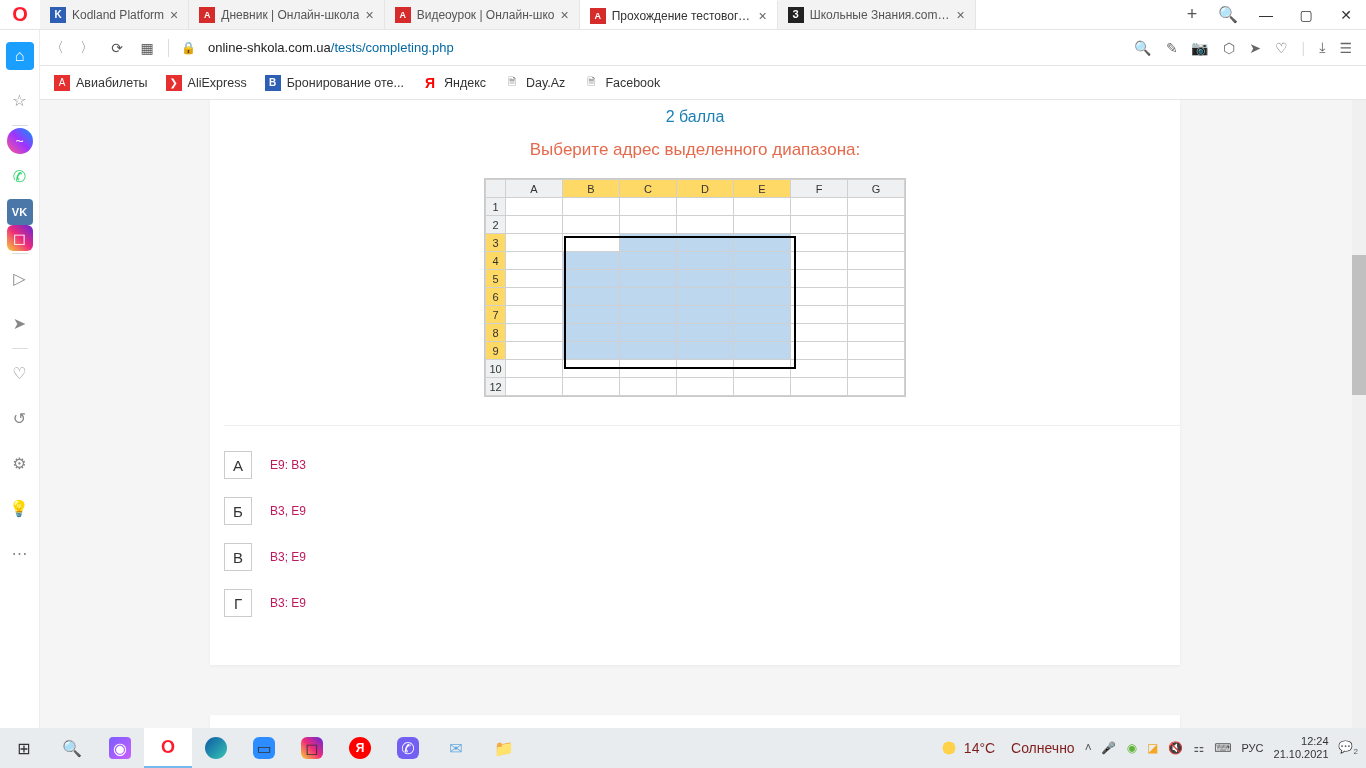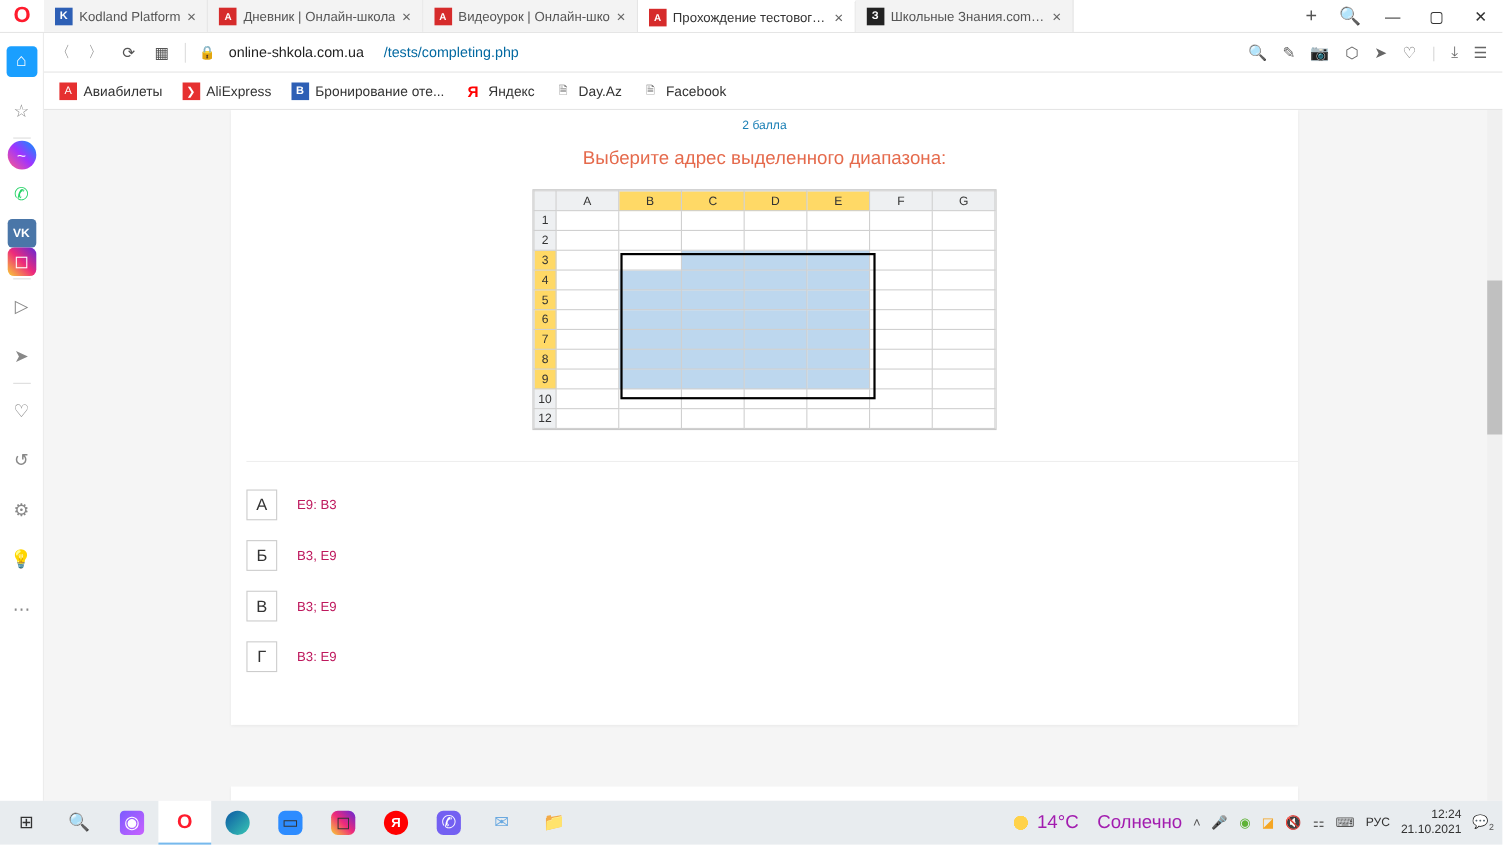--- a/index.html
+++ b/index.html
@@ -22,21 +22,21 @@
 .win-controls { display:flex; }
 .win-btn { width:40px; display:flex; align-items:center; justify-content:center; color:#333; font-size:14px;}
 .search-top { width:36px; display:flex; align-items:center; justify-content:center; color:#555;}
 
 
 .addrbar { height:36px; display:flex; align-items:center; padding:0 8px; gap:12px; border-bottom:1px solid #e5e5e5;}
 .nav-ico { color:#888; font-size:14px; width:18px; text-align:center;}
 .nav-ico.dark { color:#555;}
 .addr-sep { width:1px; height:18px; background:#ddd;}
 .lock { color:#333; font-size:12px;}
-.url { font-size:13px; color:#222; flex:1; display:flex; gap:18px;}
+.url { font-size:13px; color:#222; flex:1; display:flex; gap:0;}
 .url .domain { color:#222;}
 .url .path { color:#0369a1;}
 .addr-right { display:flex; gap:14px; align-items:center; padding-right:6px;}
 .addr-right span { color:#666; font-size:14px;}
 
 
 .bmbar { height:34px; display:flex; align-items:center; padding:0 14px; gap:18px; border-bottom:1px solid #e5e5e5; margin-left:40px;}
 .bm { display:flex; align-items:center; gap:6px; font-size:12.5px; color:#333;}
 .bm-ico { width:16px; height:16px; display:flex; align-items:center; justify-content:center; font-size:10px;}
 .bm-ico.red { background:#e63030; color:#fff;}
@@ -53,21 +53,21 @@
 .sb-item.whatsapp { color:#25d366;}
 .sb-item.vk { background:#4a76a8; color:#fff; width:26px; height:26px; border-radius:4px; font-size:11px; font-weight:bold;}
 .sb-item.insta { background:linear-gradient(45deg,#f9ce34,#ee2a7b,#6228d7); width:26px; height:26px; border-radius:6px; color:#fff;}
 
 
 .viewport { position:absolute; left:40px; top:100px; right:0; bottom:40px; background:#f5f5f5; overflow:hidden;}
 .scrolltrack { position:absolute; right:0; top:0; bottom:0; width:14px; background:#f0f0f0;}
 .scrollthumb { position:absolute; right:0; top:155px; width:14px; height:140px; background:#c0c0c0;}
 .card { position:absolute; left:170px; top:0; width:970px; background:#fff; box-shadow:0 1px 3px rgba(0,0,0,.05);}
 .card2 { position:absolute; left:170px; top:615px; width:970px; height:20px; background:#fff; box-shadow:0 1px 3px rgba(0,0,0,.05);}
-.points { text-align:center; color:#1a7fb5; font-size:11px; padding-top:8px;}
+.points { text-align:center; color:#1a7fb5; font-size:16px; padding-top:8px;}
 .question { text-align:center; color:#e56a4c; font-size:17px; padding:14px 0 18px;}
 .sheet-wrap { display:flex; justify-content:center; padding-bottom:28px;}
 .sheet { border:1px solid #c9c9c9; background:#fff; }
 .sheet table { border-collapse:collapse; }
 .sheet td,.sheet th { border:1px solid #d0d0d0; height:18px; font-size:11px; text-align:center; background:#fff;}
 .sheet th { background:#eef0f2; font-weight:normal; color:#333;}
 .sheet .corner { width:20px; background:#eef0f2;}
 .sheet .colh { width:57px; background:#eef0f2;}
 .sheet .colh.selcol { background:#ffd966;}
 .sheet .rowh { width:20px; background:#eef0f2;}
@@ -83,21 +83,21 @@
 
 .sel-overlay { position:absolute; border:2px solid #000; pointer-events:none;}
 
 
 .taskbar { position:absolute; bottom:0; left:0; right:0; height:40px; background:#e8ecef; display:flex; align-items:center;}
 .tb-left { display:flex; align-items:center; height:100%;}
 .tb-btn { width:48px; height:40px; display:flex; align-items:center; justify-content:center; font-size:16px; color:#333;}
 .tb-btn.active { background:#fff; border-bottom:2px solid #76b9ed;}
 .tb-opera { color:#ff1b2d; font-size:18px; font-weight:bold;}
 .tb-right { margin-left:auto; display:flex; align-items:center; gap:10px; padding-right:8px; font-size:11px; color:#333;}
-.weather { display:flex; align-items:center; gap:6px; font-size:17px; color:#a21caf;}
+.weather { display:flex; align-items:center; gap:6px; font-size:14px; color:#7f1d1d;}
 .sun { width:18px; height:18px; background:radial-gradient(circle,#ffd24a 50%,transparent 52%); border-radius:50%;}
 .tray-ico { font-size:12px; color:#555;}
 .clock { text-align:right; line-height:1.2; font-size:11px;}
 .tb-ico { width:22px; height:22px; display:flex; align-items:center; justify-content:center; border-radius:4px;}
 .tb-ico.alice { background:linear-gradient(135deg,#7b5cff,#c961ff); color:#fff;}
 .tb-ico.edge { background:linear-gradient(135deg,#0c59a4,#38c6b4); border-radius:50%;}
 .tb-ico.zoom { background:#2d8cff; border-radius:6px;}
 .tb-ico.insta { background:linear-gradient(45deg,#f9ce34,#ee2a7b,#6228d7); border-radius:6px;}
 .tb-ico.yandex { background:#ff0000; border-radius:50%; color:#fff; font-weight:bold; font-size:12px;}
 .tb-ico.viber { background:#7360f2; border-radius:6px; color:#fff;}

